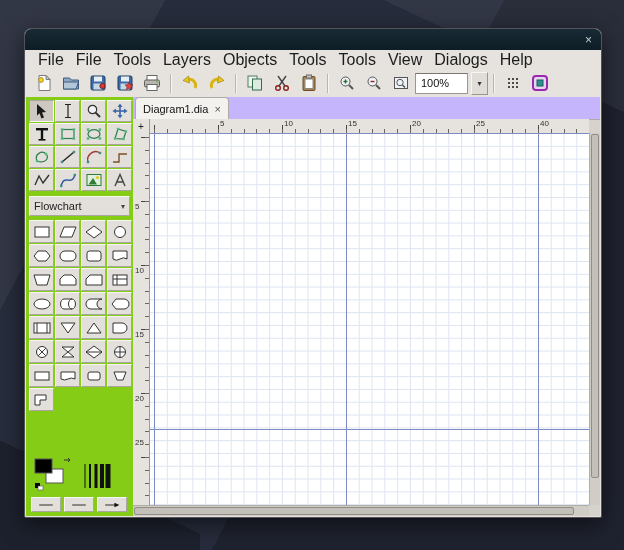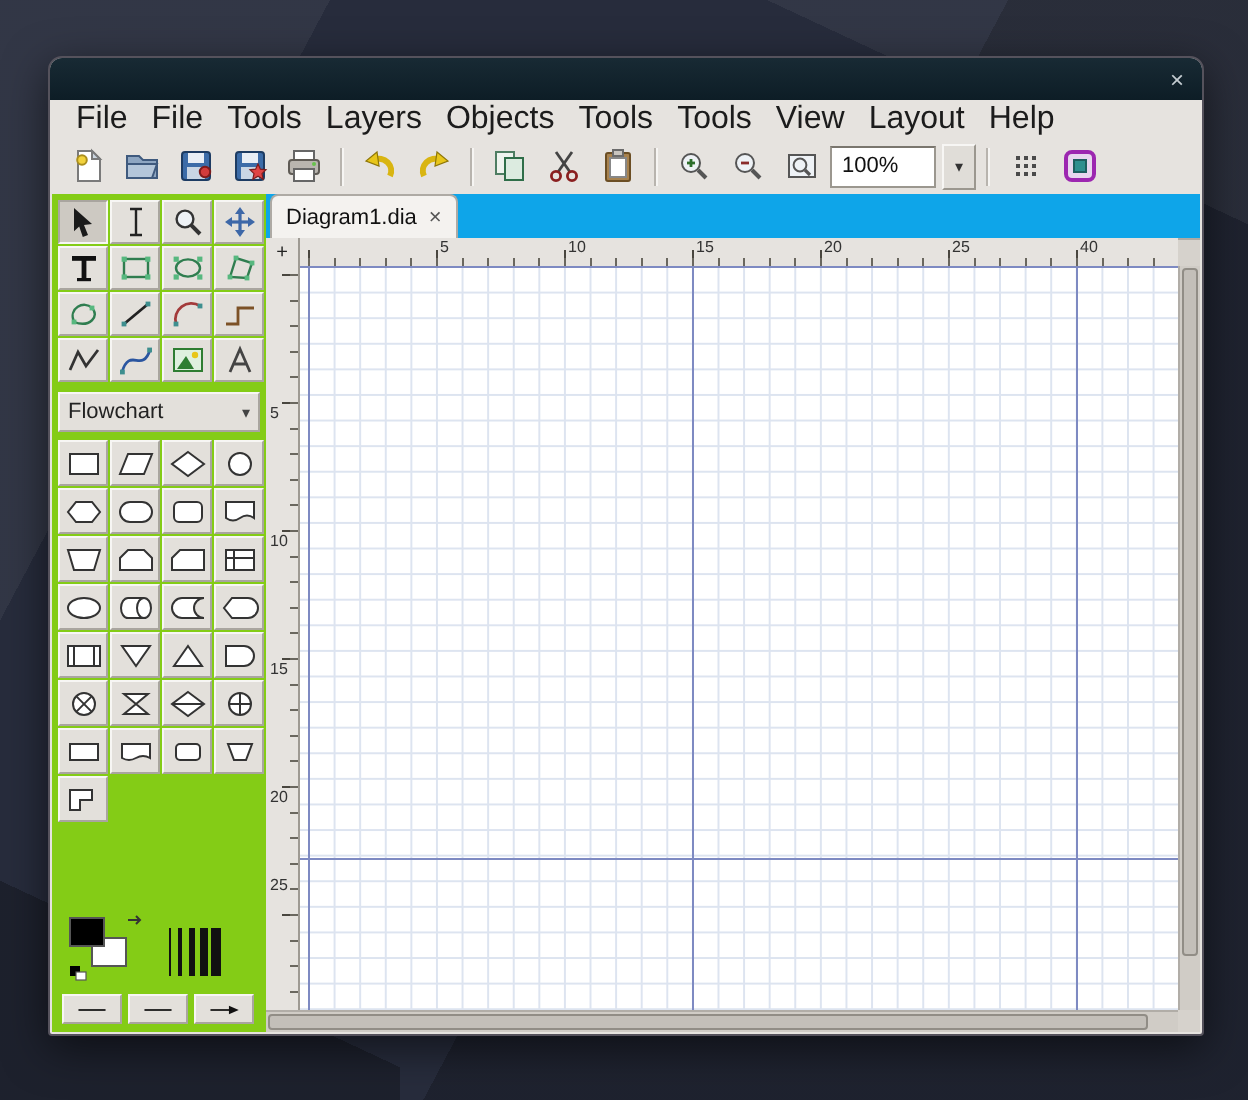--- a/index.html
+++ b/index.html
@@ -46,21 +46,21 @@
   .sheet-select{margin:5px 3px 4px 0;height:18px;background:#e3e0db;border:1px solid;
     border-color:#f7f6f4 #a9a59f #a9a59f #f7f6f4;display:flex;align-items:center;
     font-size:11px;color:#222;padding:0 4px;justify-content:space-between;}
   .shapes-grid{display:grid;grid-template-columns:repeat(4,25px);grid-auto-rows:23px;gap:1px;}
   .color-area{margin-top:auto;display:flex;align-items:flex-end;gap:8px;padding:2px 0 2px 4px;}
   .style-row{display:flex;gap:3px;padding:4px 0 1px 2px;}
   .style-btn{width:30px;height:15px;background:#e3e0db;border:1px solid;
     border-color:#f7f6f4 #a9a59f #a9a59f #f7f6f4;display:flex;align-items:center;justify-content:center;}
 
   .canvas-region{position:absolute;left:108px;top:68px;right:1px;bottom:1px;background:#d6d2cc;}
-  .tabbar{position:absolute;left:0;top:0;right:0;height:22px;background:#0ea5e9;
+  .tabbar{position:absolute;left:0;top:0;right:0;height:22px;background:#c4b5fd;
     border-bottom:1px solid #aeaaa4;display:flex;align-items:flex-end;}
   .tab{height:21px;background:#f4f2ef;border:1px solid #aeaaa4;border-bottom:none;
     border-radius:4px 4px 0 0;display:flex;align-items:center;padding:0 7px;gap:6px;
     font-size:11px;color:#111;margin-left:2px;}
   .tab-close{color:#555;font-size:11px;}
   .ruler-corner{position:absolute;left:0;top:22px;width:16px;height:14px;background:#e6e3df;
     border-right:1px solid #9e9a93;border-bottom:1px solid #9e9a93;font-size:10px;color:#222;
     display:flex;align-items:center;justify-content:center;}
   .hruler{position:absolute;left:17px;top:22px;height:14px;right:11px;background:#e6e3df;
     border-bottom:1px solid #9e9a93;
@@ -109,21 +109,21 @@
 
   <div class="menubar">
     <span class="menu-item">File</span>
     <span class="menu-item">File</span>
     <span class="menu-item">Tools</span>
     <span class="menu-item">Layers</span>
     <span class="menu-item">Objects</span>
     <span class="menu-item">Tools</span>
     <span class="menu-item">Tools</span>
     <span class="menu-item">View</span>
-    <span class="menu-item">Layout</span>
+    <span class="menu-item">Dialogs</span>
     <span class="menu-item">Help</span>
   </div>
 
   <div class="toolbar">
     <div class="tbtn">
       <span>
           <svg width="18" height="18" viewBox="0 0 18 18">
             <path d="M4,1.5 h7 l4,4 v11 h-11 z" fill="#fff" stroke="#7a7a7a"></path>
             <path d="M11,1.5 l4,4 h-4 z" fill="#ccd6e0" stroke="#7a7a7a"></path>
             <circle cx="6" cy="6" r="2.4" fill="#f2d23c" stroke="#ab8f1e"></circle>

